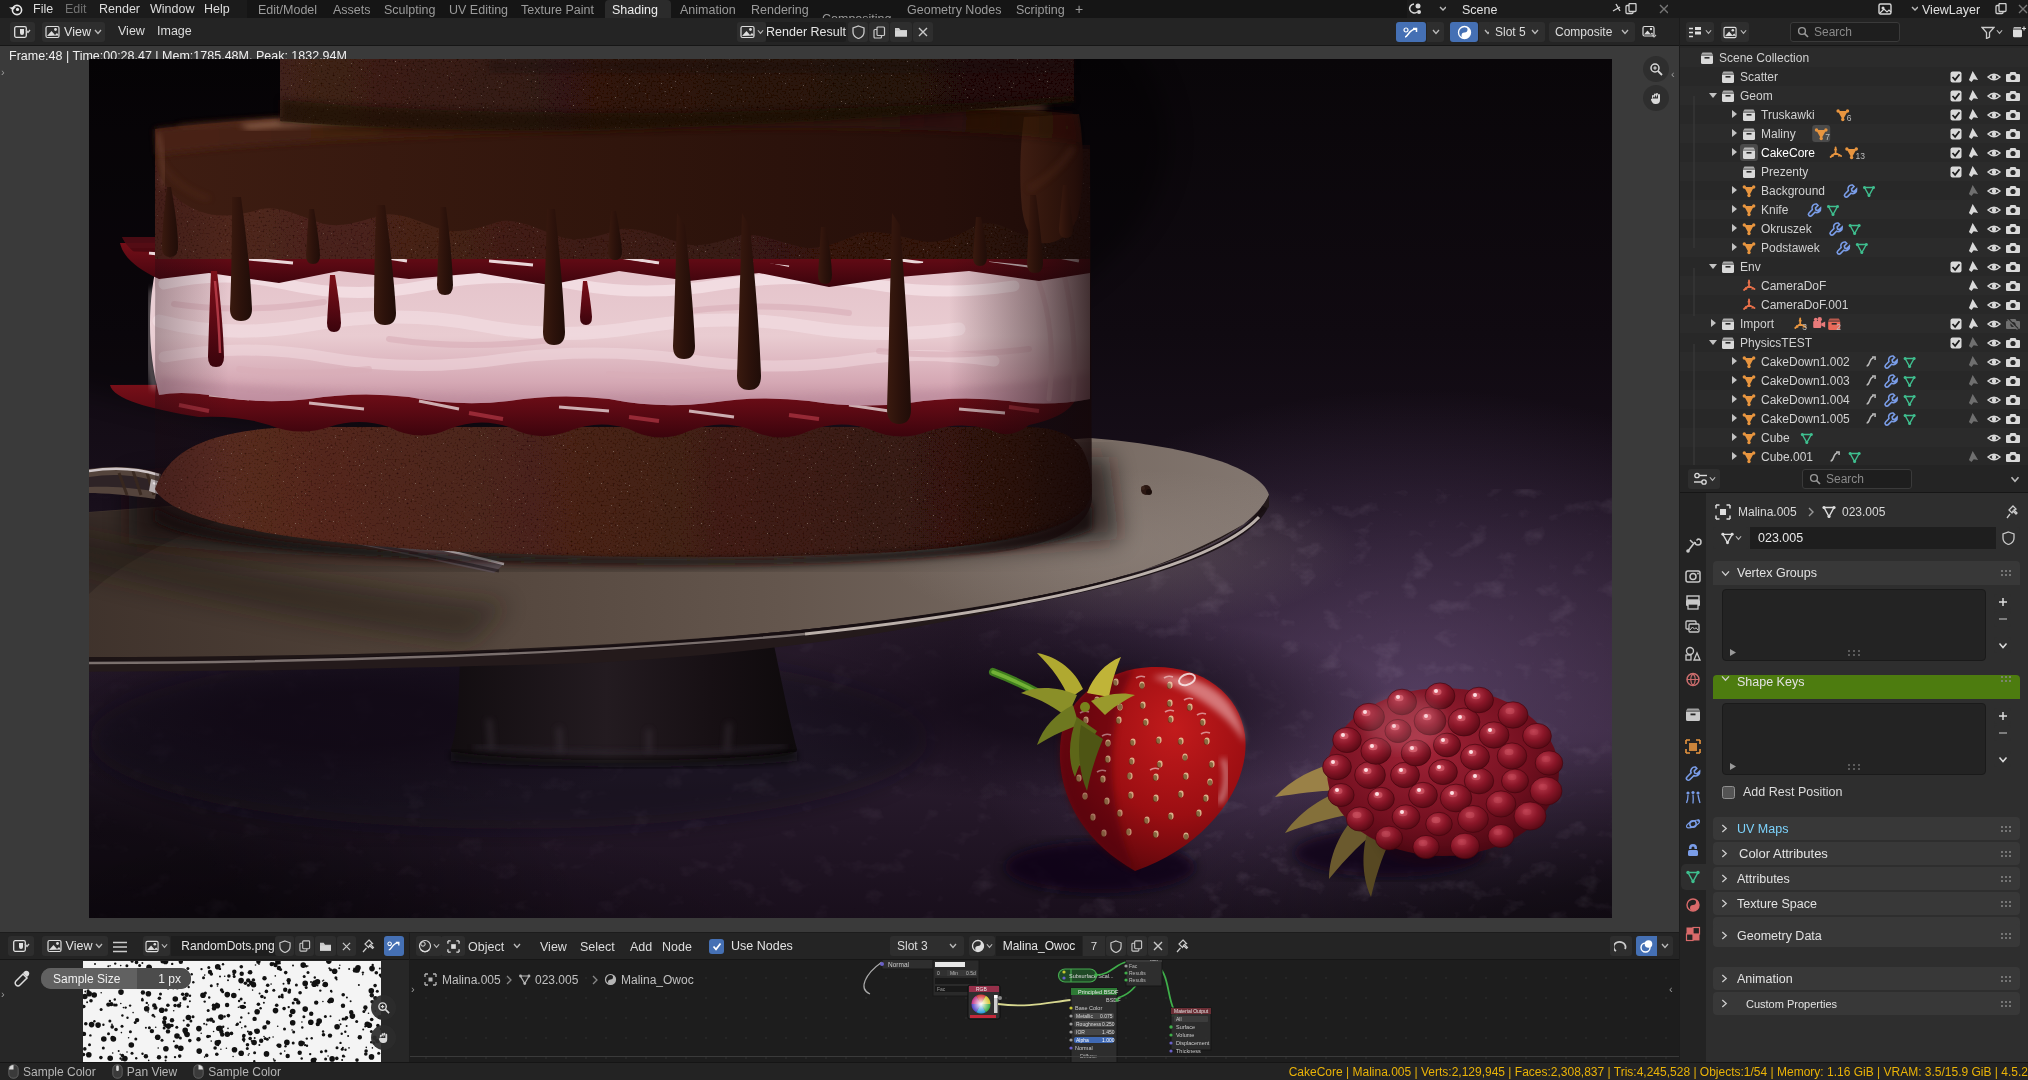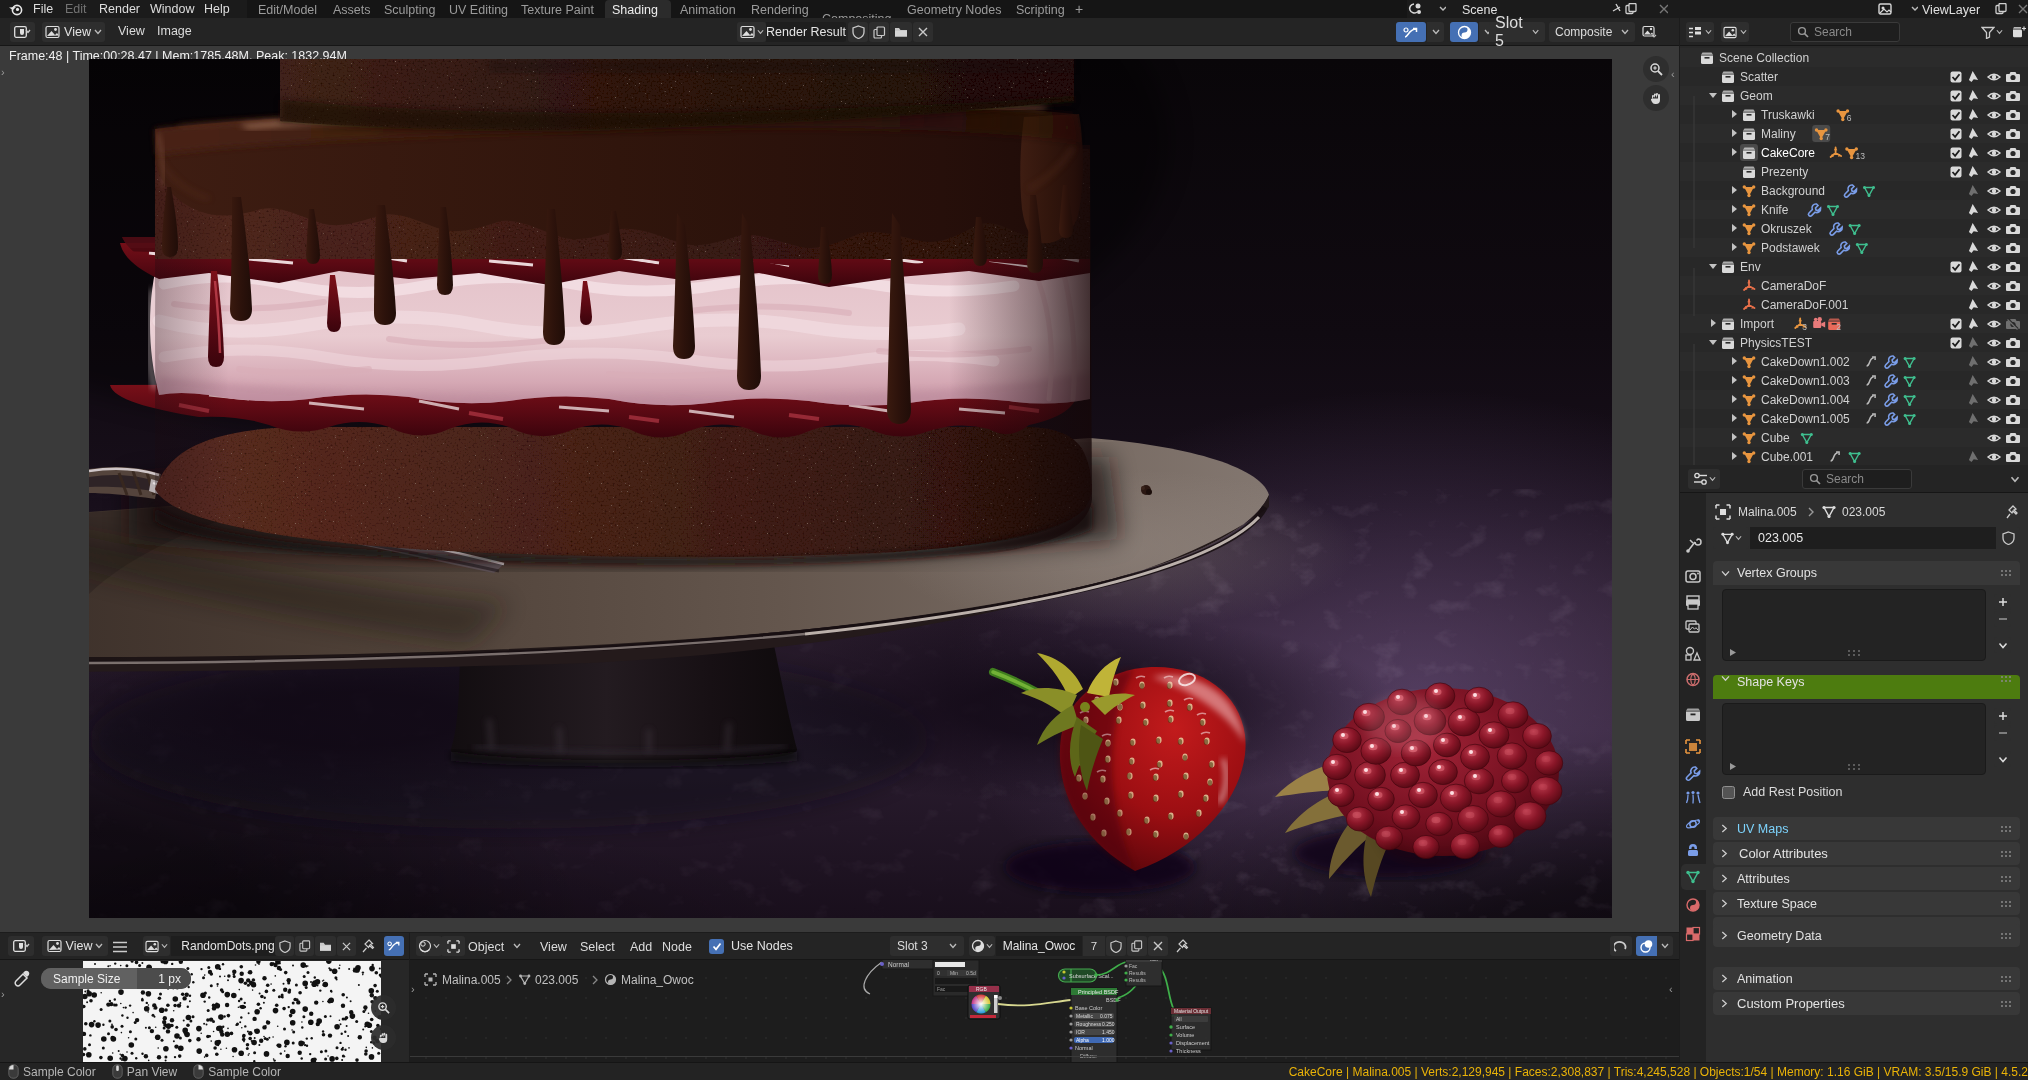--- a/index.html
+++ b/index.html
@@ -136,21 +136,21 @@
         <circle cx="7.5" cy="7.5" r="6" fill="none" stroke="#fff" stroke-width="1.3"></circle>
         <path d="M7.5 1.5 a6 6 0 0 1 0 12 a3 3 0 0 1 0 -6 a3 3 0 0 0 0 -6" fill="#fff"></path>
       </svg>
     </div>
  <div class="btn abs" style="left:1479px;top:4px;width:17px;height:20px;border-radius:0 3px 3px 0">
       <svg width="8" height="6" viewBox="0 0 8 6">
         <path d="M1 1 l3 3.5 L7 1" stroke="#bbb" stroke-width="1.3" fill="none"></path>
       </svg>
     </div>
  <div class="btn abs" style="left:1489px;top:4px;width:56px;height:20px;justify-content:space-between;padding:0 6px">
-      <span style="color:#ddd;font-size:16px">Slot 5</span>
+      <span style="color:#ddd;font-size:12px">Slot 5</span>
       <svg width="8" height="6" viewBox="0 0 8 6">
         <path d="M1 1 l3 3.5 L7 1" stroke="#bbb" stroke-width="1.3" fill="none"></path>
       </svg>
     </div>
  <div class="btn abs" style="left:1549px;top:4px;width:86px;height:20px;justify-content:space-between;padding:0 6px">
       <span style="color:#ddd;font-size:12px">Composite</span>
       <svg width="8" height="6" viewBox="0 0 8 6">
         <path d="M1 1 l3 3.5 L7 1" stroke="#bbb" stroke-width="1.3" fill="none"></path>
       </svg>
     </div>
@@ -1649,21 +1649,21 @@
           <circle cx="2" cy="6" r="1"></circle>
           <circle cx="6" cy="6" r="1"></circle>
           <circle cx="10" cy="6" r="1"></circle>
         </g>
       </svg>
     </div>
     <div class="abs" style="left:33px;top:527px;width:307px;height:23px;background:#383838;border-radius:4px;display:flex;align-items:center;padding:0 8px">
       <svg width="7" height="9" viewBox="0 0 8 10">
         <path d="M1.5 1 l4.5 4 l-4.5 4" stroke="#ccc" stroke-width="1.5" fill="none"></path>
       </svg>
-      <span style="margin-left:9px;color:#e2e2e2;font-size:13px">Custom Properties</span>
+      <span style="margin-left:18px;color:#e2e2e2;font-size:11px">Custom Properties</span>
       <svg style="margin-left:auto" width="12" height="8" viewBox="0 0 12 8">
         <g fill="#8a8a8a">
           <circle cx="2" cy="2" r="1"></circle>
           <circle cx="6" cy="2" r="1"></circle>
           <circle cx="10" cy="2" r="1"></circle>
           <circle cx="2" cy="6" r="1"></circle>
           <circle cx="6" cy="6" r="1"></circle>
           <circle cx="10" cy="6" r="1"></circle>
         </g>
       </svg>

